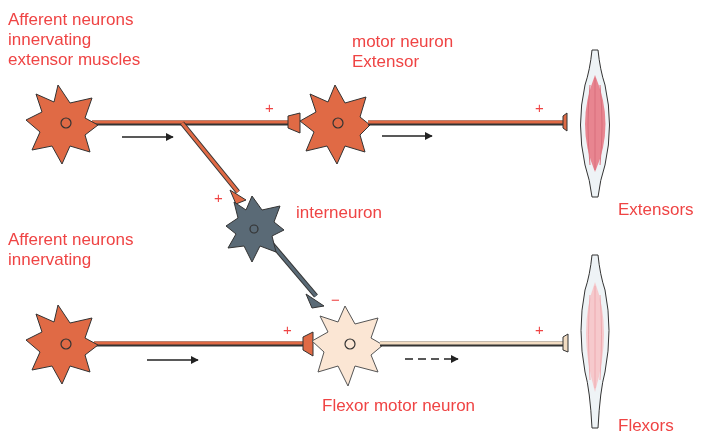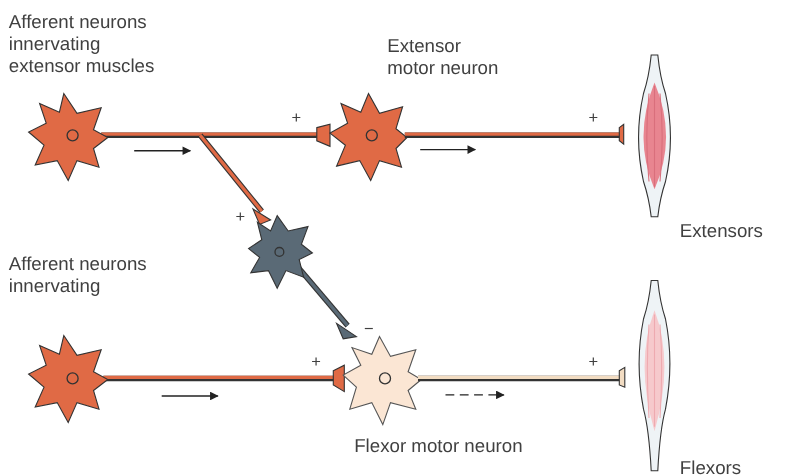--- a/index.html
+++ b/index.html
@@ -1,18 +1,18 @@
 <!DOCTYPE html>
 <html><head>
 <meta charset="utf-8">
 <style>
   html,body{margin:0;padding:0;background:#fff;}
   #stage{position:relative;width:721px;height:432px;overflow:hidden;background:#fff;font-family:"Liberation Sans",sans-serif;}
   svg{position:absolute;left:0;top:0;}
-  .lbl{position:absolute;color:#404040;font-size:17px;line-height:20px;white-space:nowrap;}
+  .lbl{position:absolute;color:#ef4444;font-size:17px;line-height:20px;white-space:nowrap;}
 </style>
 </head>
 <body>
 
 <div id="stage">
   <svg width="721" height="432" viewBox="0 0 721 432">
     <defs>
       <marker id="arr" viewBox="0 0 10 10" refX="9" refY="5" markerWidth="8" markerHeight="6" orient="auto">
         <path d="M0,0 L10,5 L0,10 z" fill="#222"></path>
       </marker>
@@ -89,24 +89,25 @@
       <path d="M590,295 Q587,332 590,380 M595,286 L595,388 M600,295 Q603,332 600,380" stroke="#eeaab0" stroke-width="1" fill="none"></path>
     </g>
   </svg>
 
   <div class="lbl" style="left:8px;top:10px;">
     <div>Afferent neurons</div>
     <div>innervating</div>
     <div>extensor muscles</div>
   </div>
   <div class="lbl" style="left:352px;top:32px;">
+    <div>motor neuron</div>
     <div>Extensor</div>
-    <div>motor neuron</div>
   </div>
   <div class="lbl" style="left:296px;top:203px;">
+    <div>interneuron</div>
   </div>
   <div class="lbl" style="left:8px;top:230px;">
     <div>Afferent neurons</div>
     <div>innervating</div>
   </div>
   <div class="lbl" style="left:322px;top:396px;">Flexor motor neuron</div>
   <div class="lbl" style="left:618px;top:180px;margin-top:20px;">Extensors</div>
   <div class="lbl" style="left:618px;top:396px;margin-top:20px;">Flexors</div>
 
   <div class="lbl" style="left:265px;top:98px;font-size:15px;">+</div>

